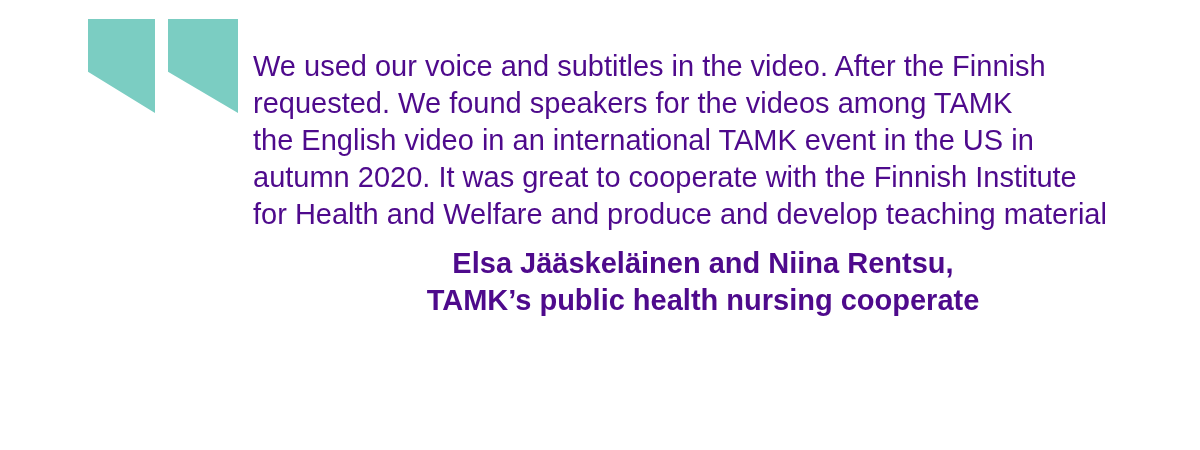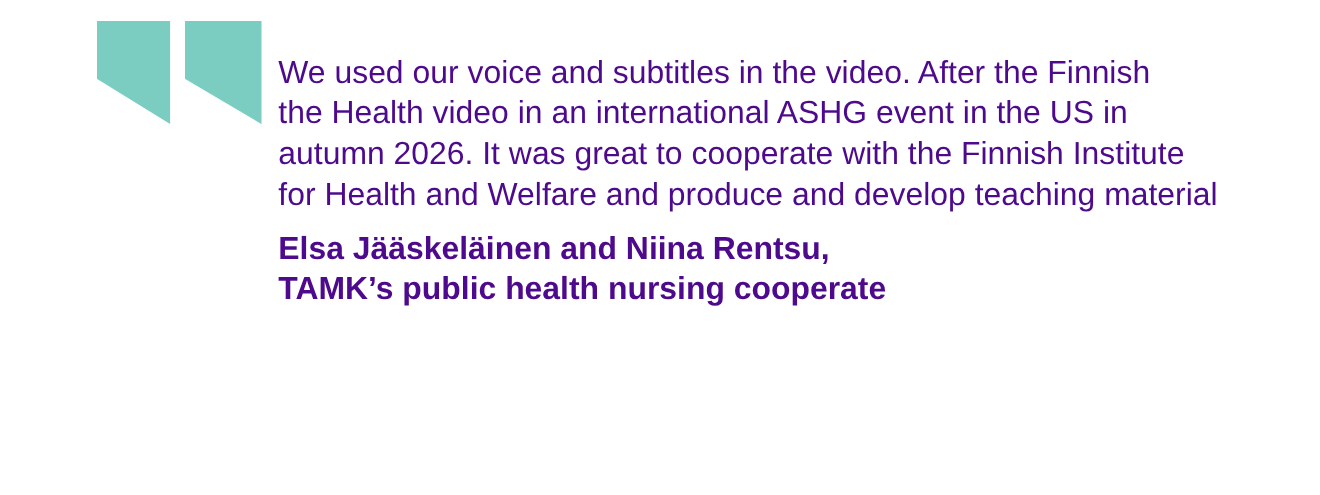--- a/index.html
+++ b/index.html
@@ -37,20 +37,21 @@
     width: 900px;
     color: var(--text-purple, #4E0A8C);
   }
   .quote-line {
     font-size: 29px;
     line-height: 37px;
     white-space: nowrap;
   }
   .attribution {
     margin-top: 12px;
+    text-align: center;
   }
   .attribution-line {
     font-size: 29px;
     line-height: 37px;
     font-weight: bold;
     white-space: nowrap;
   }
 </style>
 </head>
 <body style="--quote-teal: #7BCDC2; --text-purple: #4E0A8C; --page-bg: #FFFFFF;">
@@ -58,22 +59,23 @@
 <div class="page">
 
   <div class="quote-icon">
     <div class="quote-shape first"></div>
     <div class="quote-shape second"></div>
   </div>
 
   <div class="quote-text">
     <div class="quote-body">
       <div class="quote-line">We used our voice and subtitles in the video. After the Finnish</div>
-      <div class="quote-line">the Health video in an international ASHG event in the US in</div>
-      <div class="quote-line">autumn 2026. It was great to cooperate with the Finnish Institute</div>
+      <div class="quote-line">requested. We found speakers for the videos among TAMK</div>
+      <div class="quote-line">the English video in an international TAMK event in the US in</div>
+      <div class="quote-line">autumn 2020. It was great to cooperate with the Finnish Institute</div>
       <div class="quote-line">for Health and Welfare and produce and develop teaching material</div>
     </div>
     <div class="attribution">
       <div class="attribution-line">Elsa Jääskeläinen and Niina Rentsu,</div>
       <div class="attribution-line">TAMK’s public health nursing cooperate</div>
     </div>
   </div>
 
 </div>
 

